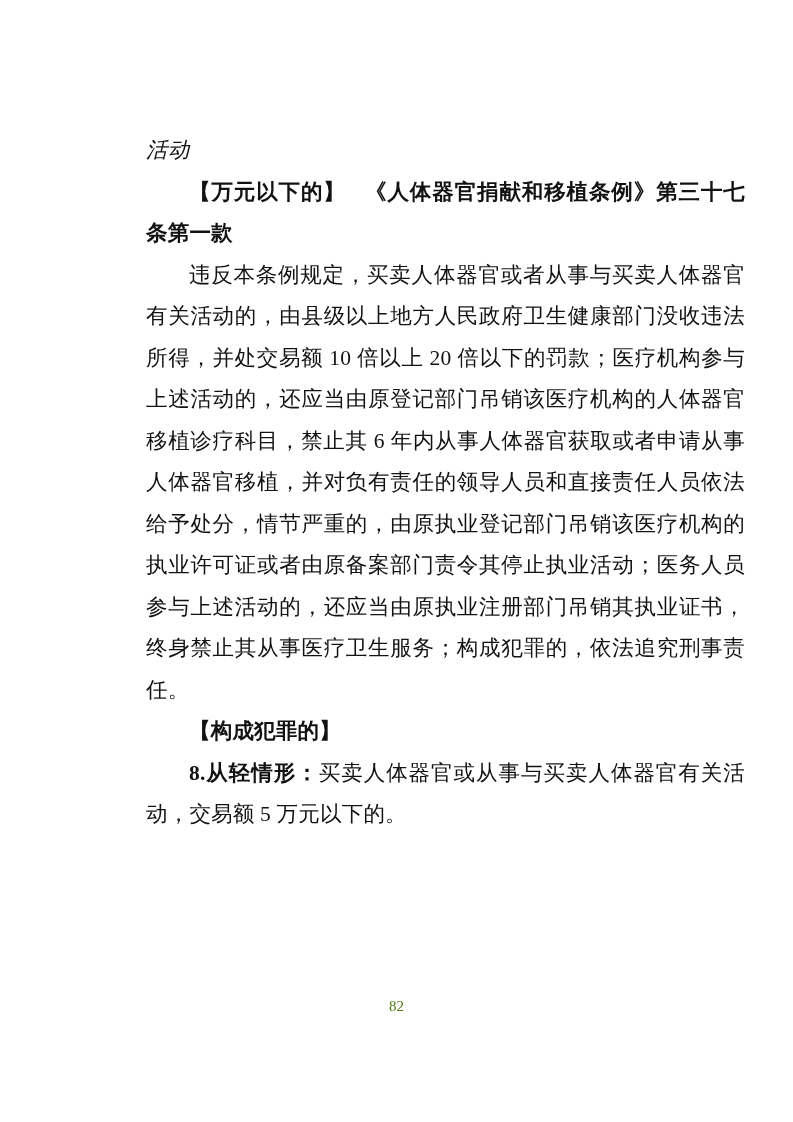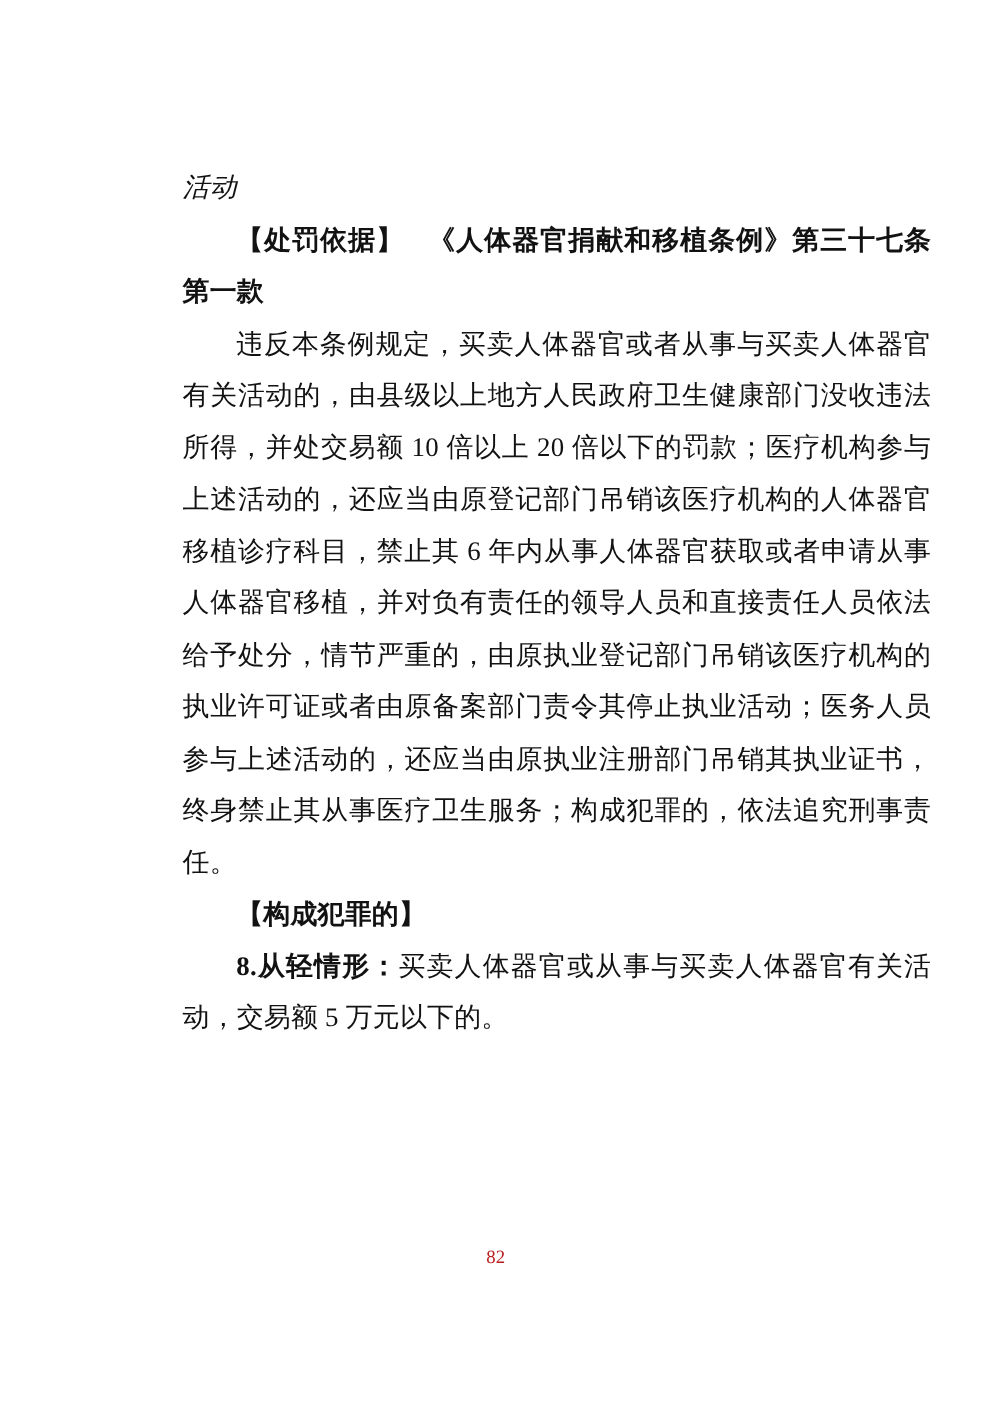--- a/index.html
+++ b/index.html
@@ -48,35 +48,35 @@
     margin-left: 0.9em;
   }
   .footer {
     position: absolute;
     left: 0;
     right: 0;
     top: 996px;
     text-align: center;
     font-size: 15px;
     line-height: 20px;
-    color: #b91c1c;
+    color: #4d7c0f;
   }
 </style>
 </head>
 <body>
 
 <div class="page">
   <div class="content">
 
     <p class="no-indent kai-italic">
       <span>活动</span>
     </p>
 
     <p class="para-indent bold">
-      <span>【处罚依据】</span><span class="heading-rest">《人体器官捐献和移植条例》第三十七条第一款</span>
+      <span>【万元以下的】</span><span class="heading-rest">《人体器官捐献和移植条例》第三十七条第一款</span>
     </p>
 
     <p class="para-indent">
       <span>违反本条例规定，买卖人体器官或者从事与买卖人体器官有关活动的，由县级以上地方人民政府卫生健康部门没收违法所得，并处交易额 10 倍以上 20 倍以下的罚款；医疗机构参与上述活动的，还应当由原登记部门吊销该医疗机构的人体器官移植诊疗科目，禁止其 6 年内从事人体器官获取或者申请从事人体器官移植，并对负有责任的领导人员和直接责任人员依法给予处分，情节严重的，由原执业登记部门吊销该医疗机构的执业许可证或者由原备案部门责令其停止执业活动；医务人员参与上述活动的，还应当由原执业注册部门吊销其执业证书，终身禁止其从事医疗卫生服务；构成犯罪的，依法追究刑事责任。</span>
     </p>
 
     <p class="para-indent bold">
       <span>【构成犯罪的】</span>
     </p>
 

